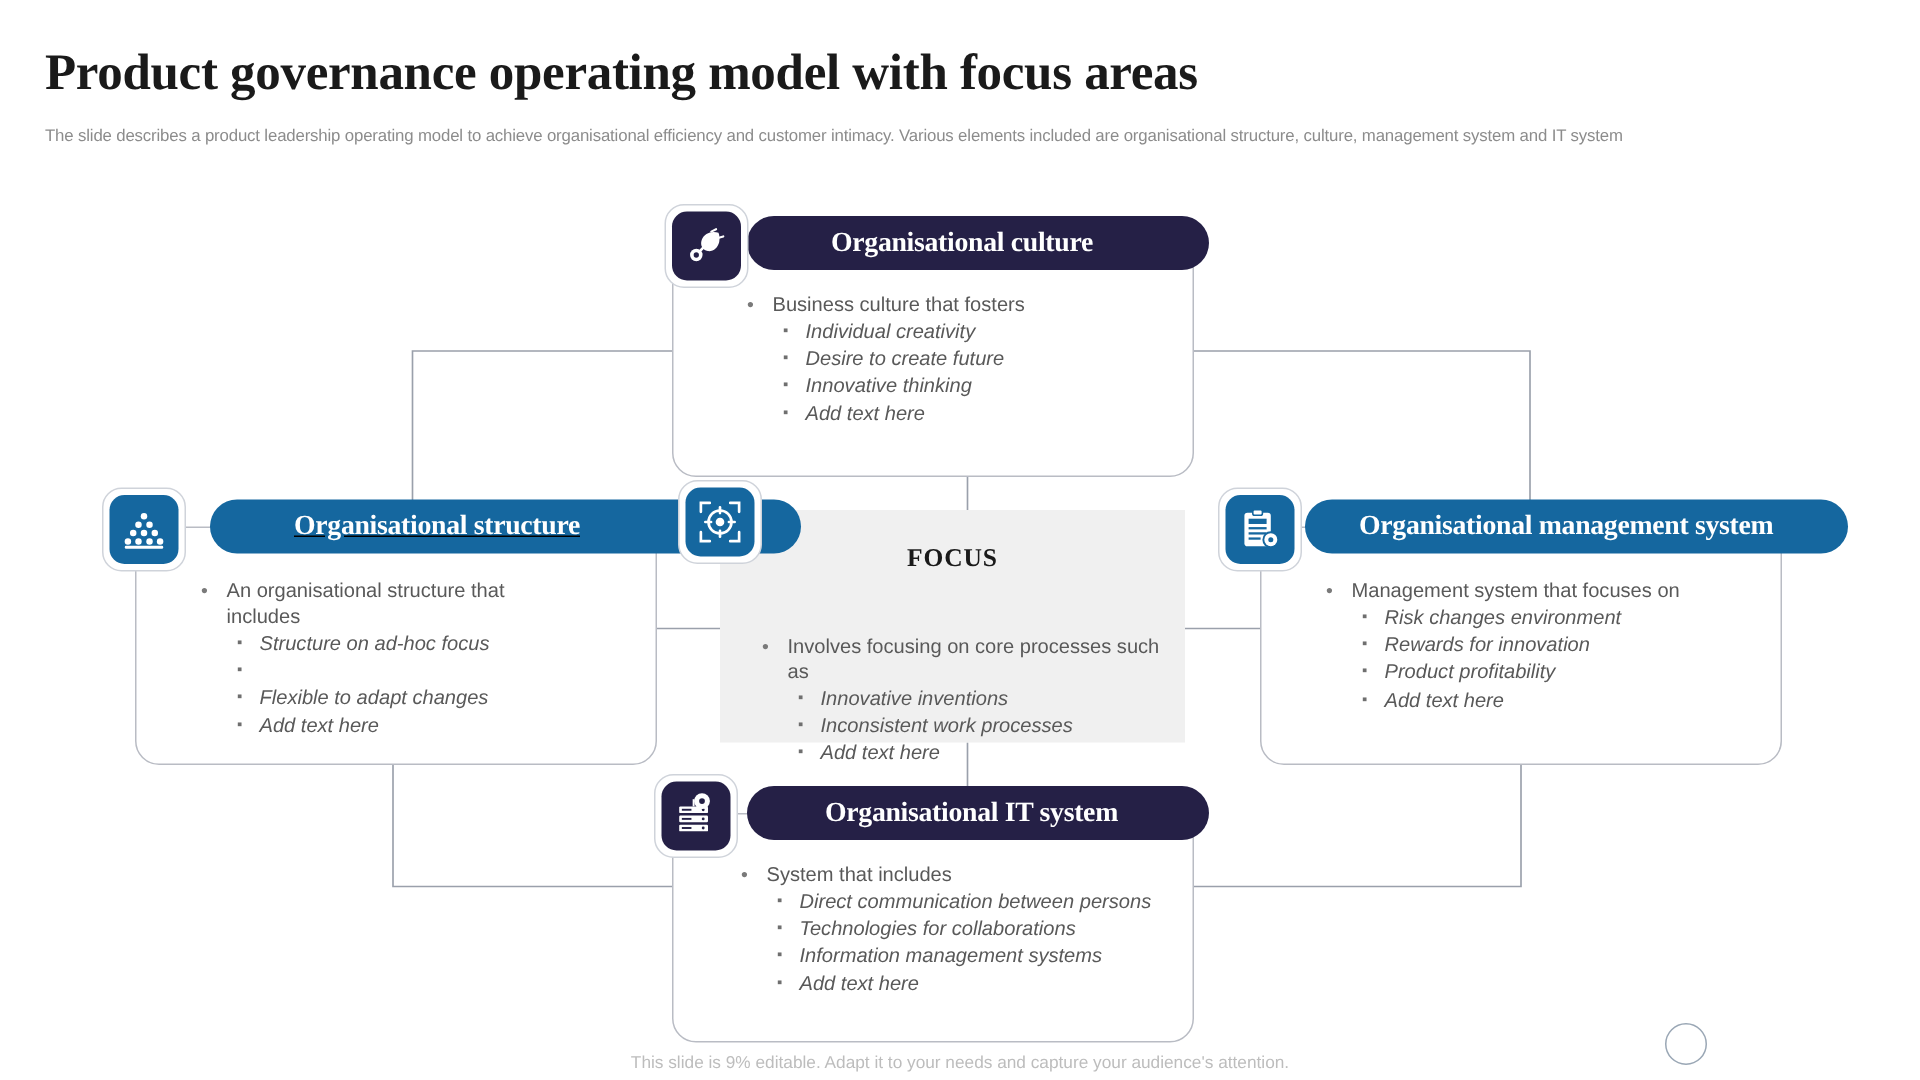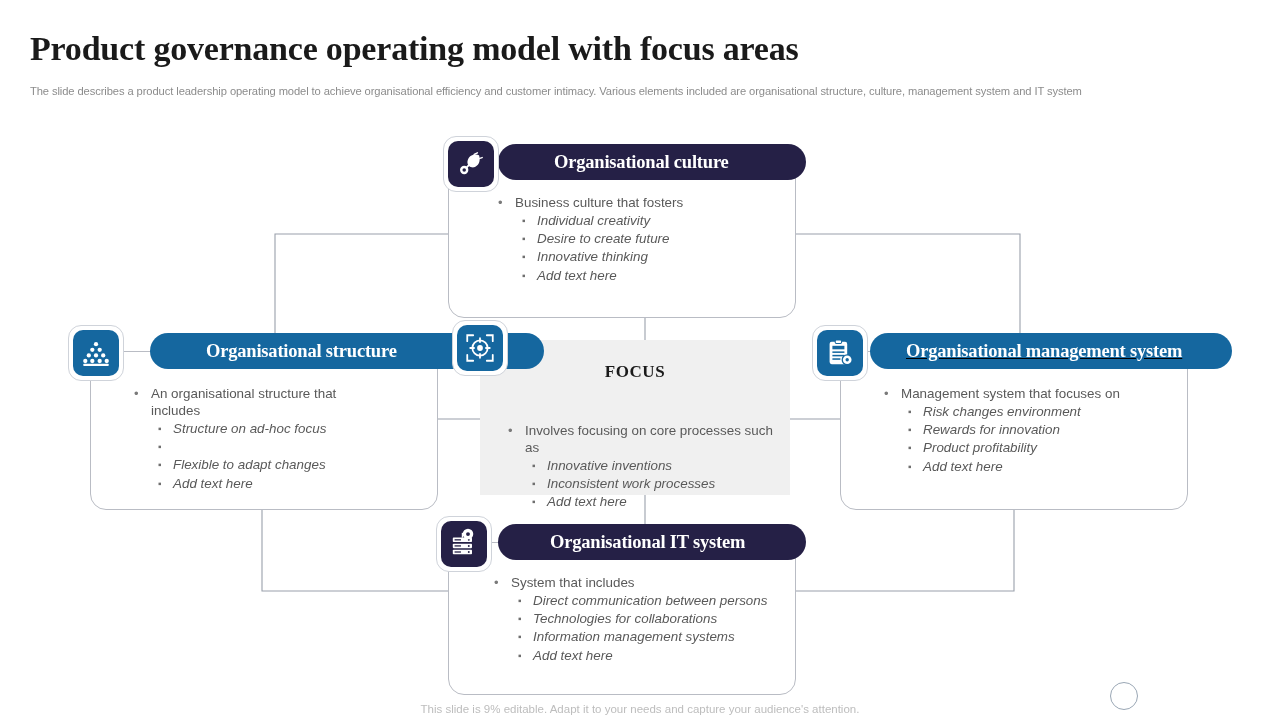--- a/index.html
+++ b/index.html
@@ -287,21 +287,21 @@
       </div>
       <div class="b2">
         <span class="sq">▪</span>
         <span class="txt">Add text here</span>
       </div>
     </div>
   </div>
 
   <div class="card" style="left:90px; top:333px; width:348px;">
     <div class="card-body" style="width:348px; height:159px;"></div>
-    <div class="card-header header-blue" style="left:60px; width:394px;">
+    <div class="card-header header-blue" style="left:50px; width:394px;text-decoration:underline;">
       <span class="card-header-text" style="margin-left:56px;">Organisational structure</span>
     </div>
     <div class="icon-box" style="left:-22px; top:-8px;">
       <div class="icon-inner icon-blue">
         <svg width="32" height="32" viewBox="0 0 40 40" fill="#ffffff">
           <circle cx="20" cy="9" r="2.7"></circle>
           <circle cx="15.4" cy="16" r="2.7"></circle>
             <circle cx="24.6" cy="16" r="2.7"></circle>
           <circle cx="11" cy="23" r="2.7"></circle>
             <circle cx="20" cy="23" r="2.7"></circle>
@@ -332,21 +332,21 @@
       </div>
       <div class="b2">
         <span class="sq">▪</span>
         <span class="txt">Add text here</span>
       </div>
     </div>
   </div>
 
   <div class="card" style="left:840px; top:333px; width:348px;">
     <div class="card-body" style="width:348px; height:159px;"></div>
-    <div class="card-header header-blue" style="left:30px; width:362px;text-decoration:underline;">
+    <div class="card-header header-blue" style="left:30px; width:362px;">
       <span class="card-header-text" style="margin-left:36px;">Organisational management system</span>
     </div>
     <div class="icon-box" style="left:-28px; top:-8px;">
       <div class="icon-inner icon-blue">
         <svg width="32" height="32" viewBox="0 0 40 40">
           <rect x="7" y="6" width="22" height="28" rx="2.6" fill="#ffffff"></rect>
           <rect x="14" y="3.6" width="8" height="4.6" rx="1.5" fill="#ffffff" stroke="#15679f" stroke-width="1.3"></rect>
           <rect x="10.5" y="11" width="15" height="4.4" fill="#15679f"></rect>
           <rect x="10.5" y="18" width="15" height="1.9" fill="#15679f"></rect>
           <rect x="10.5" y="22.3" width="15" height="1.9" fill="#15679f"></rect>

